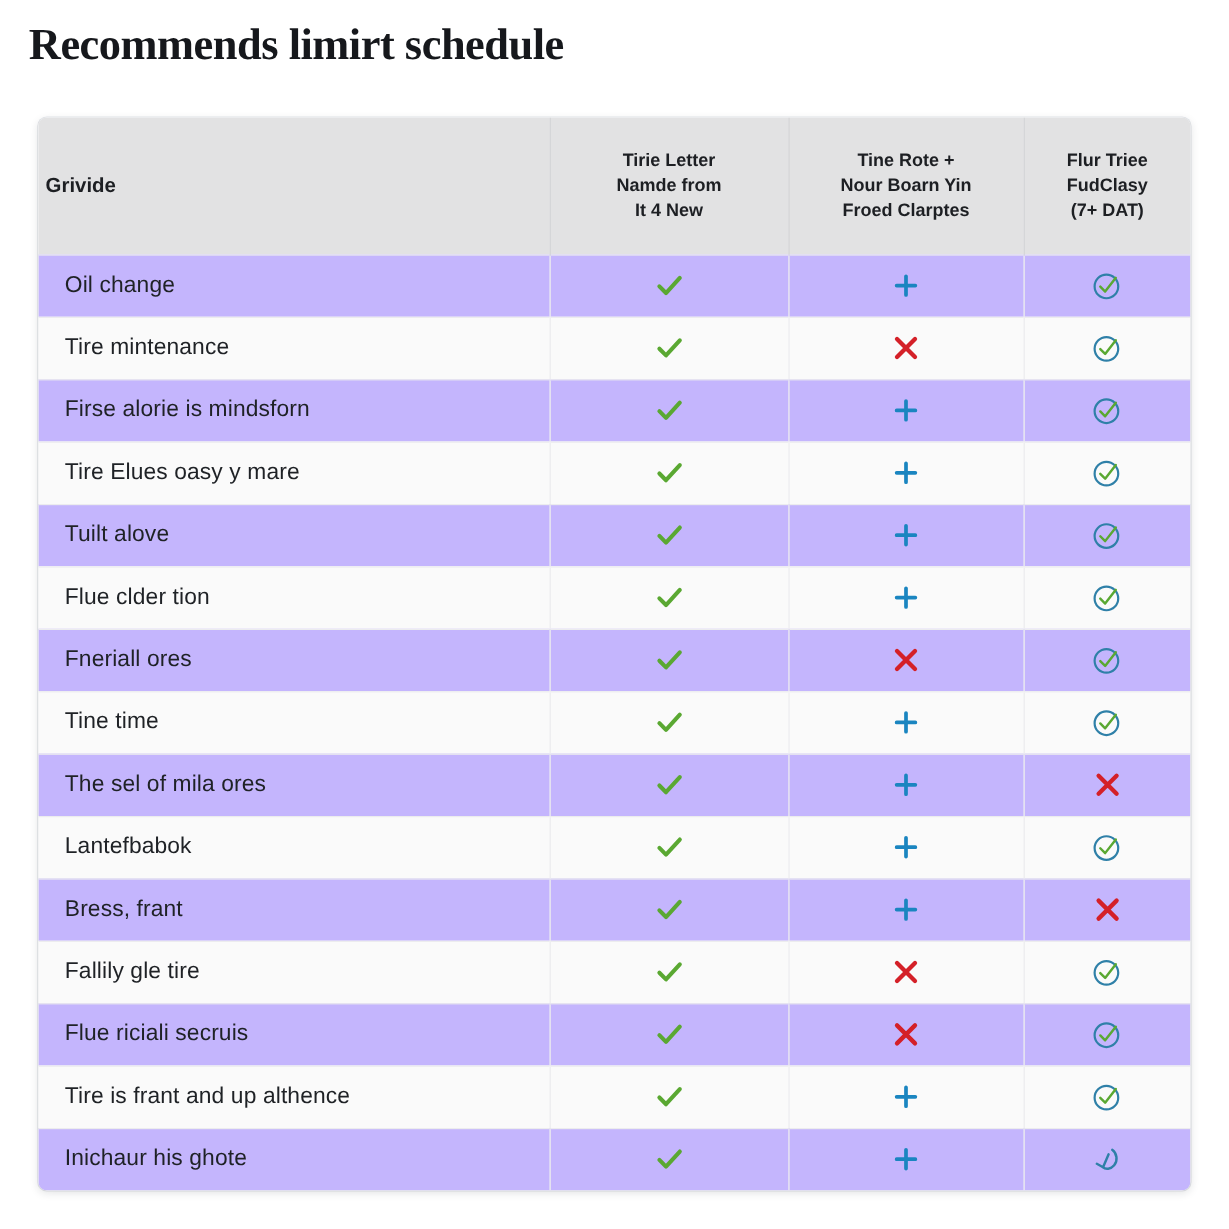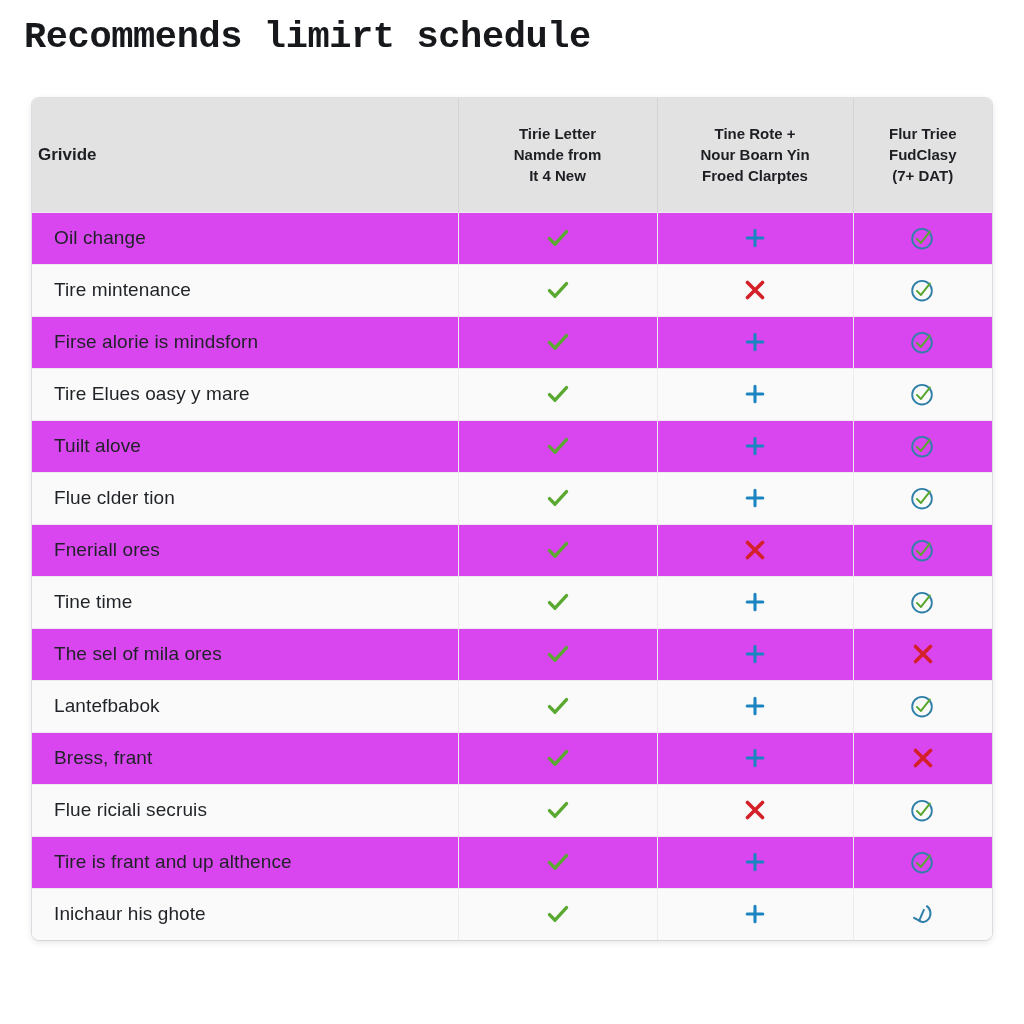--- a/index.html
+++ b/index.html
@@ -17,21 +17,21 @@
     position: relative;
     width: 1024px;
     height: 1024px;
     box-sizing: border-box;
     padding: 0;
   }
   .page-title {
     position: absolute;
     left: 24px;
     top: 16px;
-    font-family: Liberation Mono, monospace;
+    font-family: Liberation Serif, serif;
     font-weight: bold;
     font-size: 37px;
     letter-spacing: -0.4px;
     color: #16181c;
     white-space: nowrap;
   }
   .table-card {
     position: absolute;
     left: 32px;
     top: 98px;
@@ -76,21 +76,21 @@
   }
   .head-lines span { display: block; white-space: nowrap; }
 
   tbody td {
     height: 52px;
     padding: 0;
     border-top: 1px solid #ececee;
     border-right: 1px solid #ececee;
     vertical-align: middle;
     box-sizing: border-box;
-    background: #d946ef;
+    background: #c4b5fd;
   }
   tbody td:last-child { border-right: none; }
   tbody tr:nth-child(even) td { background: #fafafa; }
   tbody td.service-cell {
     text-align: left;
     padding-left: 22px;
     font-size: 19px;
     color: #1f2226;
     white-space: nowrap;
     letter-spacing: 0.1px;
@@ -282,20 +282,33 @@
                   <path d="M4.5 13.6 L10 19.2 L21.5 6.6" fill="none" stroke="#5aa832" stroke-width="3.4" stroke-linecap="round" stroke-linejoin="round"></path>
                 </svg></span></td>
             <td class="mark-cell"><span class="mark"><svg width="24" height="24" viewBox="0 0 24 24">
                   <path d="M12 4.2 V19.8 M4.2 12 H19.8" fill="none" stroke="#1a85c0" stroke-width="3.1" stroke-linecap="round"></path>
                 </svg></span></td>
             <td class="mark-cell"><span class="mark"><svg width="26" height="26" viewBox="0 0 26 26">
                   <path d="M5.5 5.5 L20.5 20.5 M20.5 5.5 L5.5 20.5" fill="none" stroke="#d42028" stroke-width="3.6" stroke-linecap="round"></path>
                 </svg></span></td>
           </tr>
           <tr>
+            <td class="service-cell">Fallily gle tire</td>
+            <td class="mark-cell"><span class="mark"><svg width="26" height="26" viewBox="0 0 26 26">
+                  <path d="M4.5 13.6 L10 19.2 L21.5 6.6" fill="none" stroke="#5aa832" stroke-width="3.4" stroke-linecap="round" stroke-linejoin="round"></path>
+                </svg></span></td>
+            <td class="mark-cell"><span class="mark"><svg width="26" height="26" viewBox="0 0 26 26">
+                  <path d="M5.5 5.5 L20.5 20.5 M20.5 5.5 L5.5 20.5" fill="none" stroke="#d42028" stroke-width="3.6" stroke-linecap="round"></path>
+                </svg></span></td>
+            <td class="mark-cell"><span class="mark"><svg width="27" height="27" viewBox="0 0 28 28">
+                  <circle cx="13.5" cy="14.2" r="10.2" fill="none" stroke="#2f80a8" stroke-width="1.9"></circle>
+                  <path d="M8.2 14.4 L12.4 18.6 L21.6 6.8" fill="none" stroke="#5aa832" stroke-width="2.1" stroke-linecap="round" stroke-linejoin="round"></path>
+                </svg></span></td>
+          </tr>
+          <tr>
             <td class="service-cell">Flue riciali secruis</td>
             <td class="mark-cell"><span class="mark"><svg width="26" height="26" viewBox="0 0 26 26">
                   <path d="M4.5 13.6 L10 19.2 L21.5 6.6" fill="none" stroke="#5aa832" stroke-width="3.4" stroke-linecap="round" stroke-linejoin="round"></path>
                 </svg></span></td>
             <td class="mark-cell"><span class="mark"><svg width="26" height="26" viewBox="0 0 26 26">
                   <path d="M5.5 5.5 L20.5 20.5 M20.5 5.5 L5.5 20.5" fill="none" stroke="#d42028" stroke-width="3.6" stroke-linecap="round"></path>
                 </svg></span></td>
             <td class="mark-cell"><span class="mark"><svg width="27" height="27" viewBox="0 0 28 28">
                   <circle cx="13.5" cy="14.2" r="10.2" fill="none" stroke="#2f80a8" stroke-width="1.9"></circle>
                   <path d="M8.2 14.4 L12.4 18.6 L21.6 6.8" fill="none" stroke="#5aa832" stroke-width="2.1" stroke-linecap="round" stroke-linejoin="round"></path>

